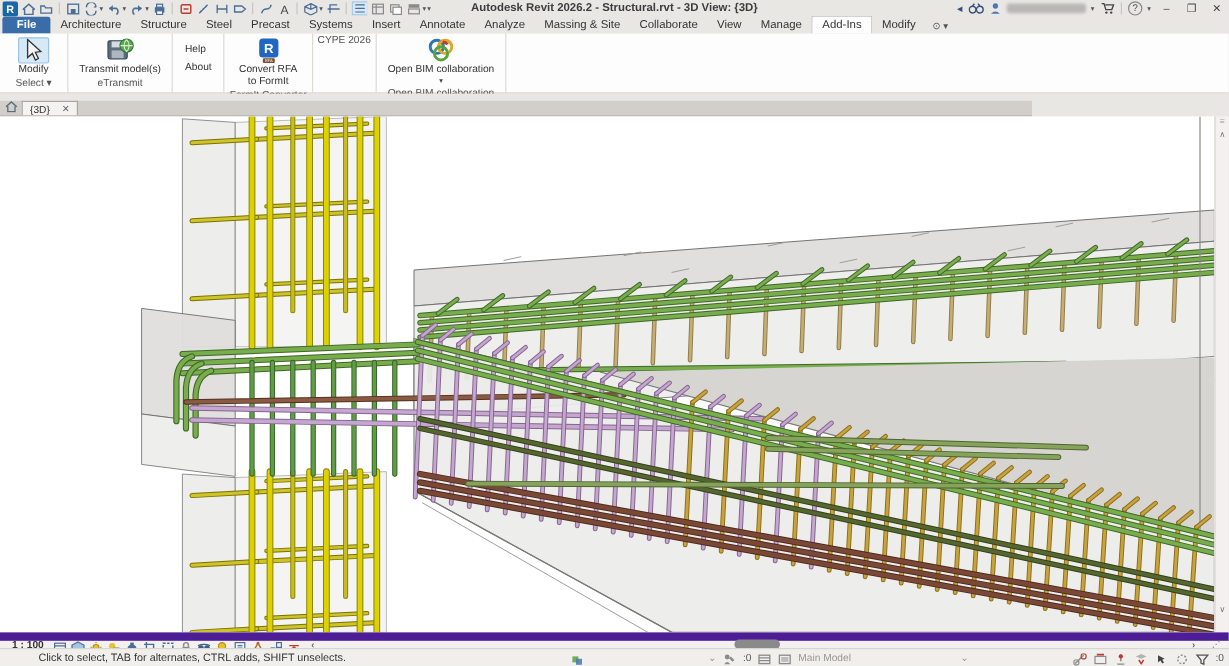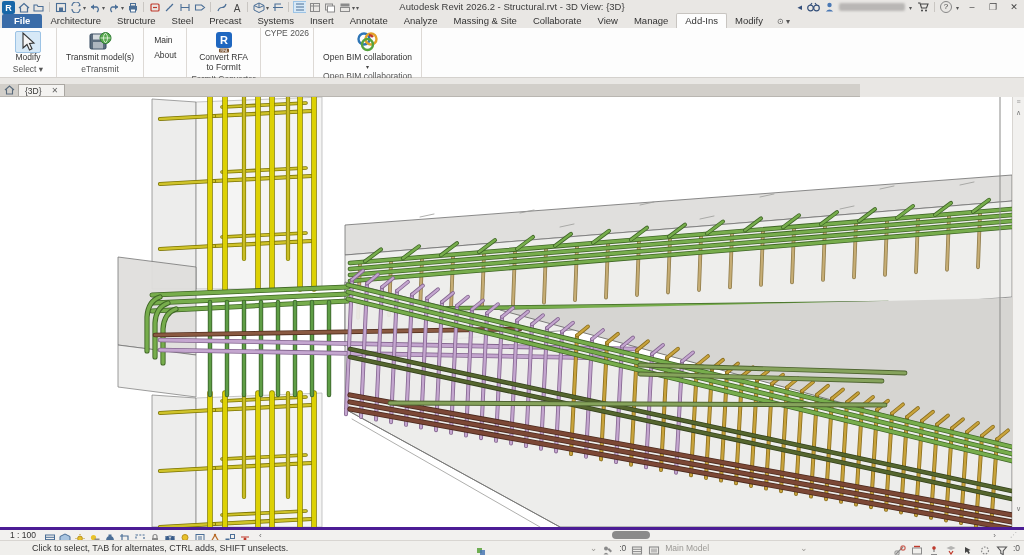--- a/index.html
+++ b/index.html
@@ -7,21 +7,21 @@
     font-family:"Liberation Sans", sans-serif; background:#e9e7e4; }
   .abs { position:absolute; }
   #window { position:relative; width:1024px; height:555px; background:#e9e7e4; }
 
   
   #titlebar { left:0; top:0; width:1024px; height:14px; background:#e9e7e4; display:flex; align-items:center; }
   #qat { display:flex; align-items:center; gap:2px; padding-left:2px; }
   .qat-ic { width:13px; height:12px; display:flex; align-items:center; justify-content:center; }
   .qat-sep { width:1px; height:10px; background:#c9c6c2; margin:0 2px; }
   .qat-dd { font-size:6px; color:#555; margin-left:-1px; }
-  #app-title { position:absolute; left:0; right:0; top:1px; text-align:center; font-size:9.5px; color:#3c3c3c; pointer-events:none; }
+  #app-title { position:absolute; left:0; right:0; top:1px; text-align:center; font-size:9.5px; color:#3c3c3c; pointer-events:none;font-weight:bold; }
   #title-right { position:absolute; right:2px; top:0; height:14px; display:flex; align-items:center; gap:5px; }
   #user-blur { width:66px; height:8px; background:#b9b7b5; border-radius:2px; filter:blur(1.2px); }
   .winbtn { width:16px; height:12px; font-size:9px; color:#444; text-align:center; line-height:12px; }
   .tr-ic { font-size:9px; color:#35507a; }
 
   
   #tabrow { left:0; top:14px; width:1024px; height:14px; display:flex; align-items:flex-end; background:#e9e7e4; }
   .rtab { font-size:9.5px; color:#333; padding:1px 8px 2px 8px; white-space:nowrap; }
   .rtab.file { background:#3a6ca8; color:#fff; font-weight:bold; border-radius:2px 2px 0 0; margin-left:2px; padding:1px 12px 2px 12px; }
   .rtab.active { background:#fdfdfd; border:1px solid #c8c5c1; border-bottom:none; border-radius:2px 2px 0 0; }
@@ -47,21 +47,21 @@
   #view-tab .vt-label { font-size:8.5px; color:#333; }
   #view-tab .vt-close { font-size:8px; color:#666; }
 
   
   #canvas { left:0; top:97px; width:1012px; height:430px; background:#ffffff; overflow:hidden; }
   #vscroll { left:1012px; top:97px; width:12px; height:430px; background:#f2f1ef; border-left:1px solid #d8d5d1; font-size:7px; color:#777; text-align:center; }
   #vscroll .arr { height:12px; line-height:12px; }
   #vscroll .grip { height:10px; line-height:9px; letter-spacing:0; color:#999; }
 
   
-  #bottomrow { left:0; top:527px; width:1024px; height:13px; background:#f2f1ef; border-top:3px solid #4c1d95; display:flex; align-items:center; }
+  #bottomrow { left:0; top:527px; width:1024px; height:13px; background:#f2f1ef; border-top:7px solid #4c1d95; display:flex; align-items:center;font-weight:bold; }
   #scale-label { font-size:8.5px; color:#333; padding:0 8px 0 10px; white-space:nowrap; }
   #vcb { display:flex; align-items:center; gap:3px; }
   .vcb-ic { width:12px; height:11px; }
   #hscroll { flex:1; height:13px; position:relative; margin-left:6px; }
   #hscroll .harr { position:absolute; top:0; font-size:8px; color:#666; line-height:13px; }
   #hthumb { position:absolute; left:355px; top:2px; width:38px; height:8px; background:#8a8a8a; border-radius:4px; }
   #corner-grip { width:14px; font-size:7px; color:#999; }
 
   
   #statusbar { left:0; top:540px; width:1024px; height:15px; background:#f0efec; border-top:1px solid #d8d5d1; display:flex; align-items:center;padding-left:28px; }
@@ -277,21 +277,21 @@
                 <path d="M12.5,7 h10 M17.5,2 a7,7 0 0 1 0,10 a7,7 0 0 1 0,-10" fill="none" stroke="#dff0d8" stroke-width="0.9"></path>
               </svg>
             </div>
             <div class="rlabel">Transmit model(s)</div>
           </div>
         </div>
         <div class="rpanel-label">eTransmit</div>
       </div>
       <div class="rpanel">
         <div class="rpanel-body" style="flex-direction: column; align-items: flex-start; gap: 1px;">
-          <div class="rbtn-text">Main</div>
+          <div class="rbtn-text">Help</div>
           <div class="rbtn-text">About</div>
         </div>
         <div class="rpanel-label"></div>
       </div>
       <div class="rpanel">
         <div class="rpanel-body">
           <div class="rbtn-big">
             <div class="ric">
               <svg width="22" height="22">
                 <rect x="3" y="1" width="16" height="16" rx="3" fill="#1f67c0"></rect>

